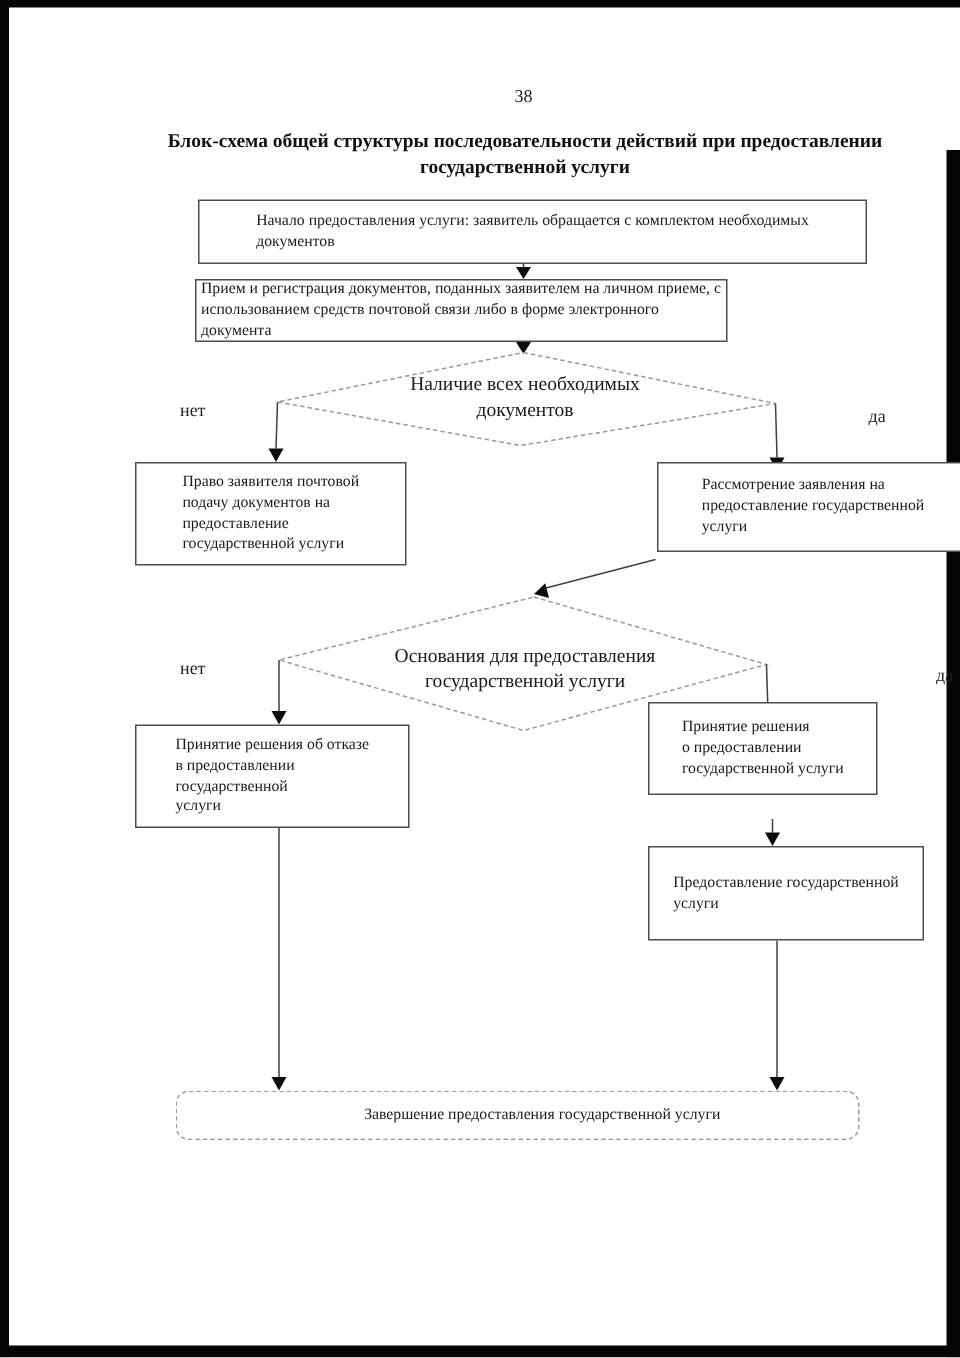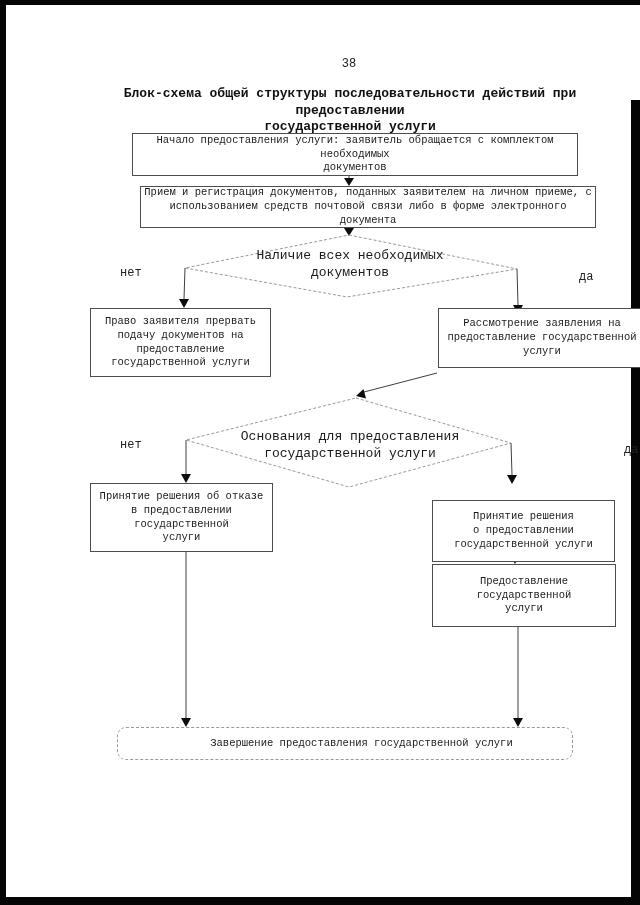--- a/index.html
+++ b/index.html
@@ -1,38 +1,38 @@
 <!DOCTYPE html>
 <html><head>
 <meta charset="utf-8">
 <style>
   html,body{margin:0;padding:0;background:#e8e8e8;}
   .page{
     position:relative;width:640px;height:905px;background:#ffffff;
-    font-family:Liberation Mono, monospace;color:#1a1a1a;
+    font-family:Liberation Serif, serif;color:#1a1a1a;
     overflow:hidden;margin:0 auto;
   }
   .frame{position:absolute;background:#050505;}
   .frame.top{left:0;top:0;width:640px;height:5px;}
   .frame.left{left:0;top:0;width:6px;height:905px;}
   .frame.bottom{left:0;top:897px;width:640px;height:8px;}
   .frame.right{left:631px;top:100px;width:9px;height:805px;}
   .page-number{
     position:absolute;left:299px;top:57px;width:100px;
     text-align:center;font-size:12px;
   }
   .title{
     position:absolute;left:70px;top:86px;width:560px;
     text-align:center;font-weight:bold;font-size:13px;line-height:1.28;
     white-space:pre-line;color:#111;
   }
   .node{
     position:absolute;border:1px solid #4d4d4d;background:#fff;
     display:flex;align-items:center;justify-content:center;
-    text-align:center;font-size:10.5px;line-height:1.33;
+    font-size:10.5px;line-height:1.33;
     white-space:pre-line;padding:1px 3px;box-sizing:border-box;
   }
   .node.rounded{border:1px dashed #9a9a9a;border-radius:9px;padding-left:36px;}
   .decision-label{
     position:absolute;text-align:center;font-size:13px;line-height:1.33;
     white-space:pre-line;
   }
   .branch-label{position:absolute;font-size:12px;color:#222;margin-left:36px;}
   svg.overlay{position:absolute;left:0;top:0;pointer-events:none;}
 </style>
@@ -105,50 +105,50 @@
       <g>
         <line x1="518" y1="627" x2="518" y2="718"></line>
         <polygon points="513,718 523,718 518,727" fill="#0d0d0d" stroke="none"></polygon>
       </g>
     </g>
   </svg>
 
   <div class="node" style="left:132px;top:133px;width:446px;height:43px">Начало предоставления услуги: заявитель обращается с комплектом необходимых
 документов</div>
 
-  <div class="node" style="left:140px;top:186px;width:456px;height:42px">Прием и регистрация документов, поданных заявителем на личном приеме, с
+  <div class="node" style="left:130px;top:186px;width:355px;height:42px">Прием и регистрация документов, поданных заявителем на личном приеме, с
 использованием средств почтовой связи либо в форме электронного документа</div>
 
   <div class="decision-label" style="left:240px;top:247px;width:220px">Наличие всех необходимых
 документов</div>
 
   <div class="branch-label" style="left:84px;top:266px">нет</div>
   <div class="branch-label" style="left:543px;top:270px">да</div>
 
-  <div class="node" style="left:90px;top:308px;width:181px;height:69px">Право заявителя прервать
+  <div class="node" style="left:90px;top:308px;width:181px;height:69px">Право заявителя почтовой
 подачу документов на
 предоставление
 государственной услуги</div>
 
   <div class="node" style="left:438px;top:308px;width:208px;height:60px">Рассмотрение заявления на
 предоставление государственной
 услуги</div>
 
   <div class="decision-label" style="left:240px;top:428px;width:220px">Основания для предоставления
 государственной услуги</div>
 
   <div class="branch-label" style="left:84px;top:438px">нет</div>
   <div class="branch-label" style="left:588px;top:443px">да</div>
 
   <div class="node" style="left:90px;top:483px;width:183px;height:69px">Принятие решения об отказе
 в предоставлении
 государственной
 услуги</div>
 
-  <div class="node" style="left:432px;top:500px;width:183px;height:62px">Принятие решения
+  <div class="node" style="left:432px;top:468px;width:153px;height:62px">Принятие решения
 о предоставлении
 государственной услуги</div>
 
   <div class="node" style="left:432px;top:564px;width:184px;height:63px">Предоставление государственной
 услуги</div>
 
   <div class="node rounded" style="left:117px;top:727px;width:456px;height:33px">Завершение предоставления государственной услуги</div>
 
 </div>
 

